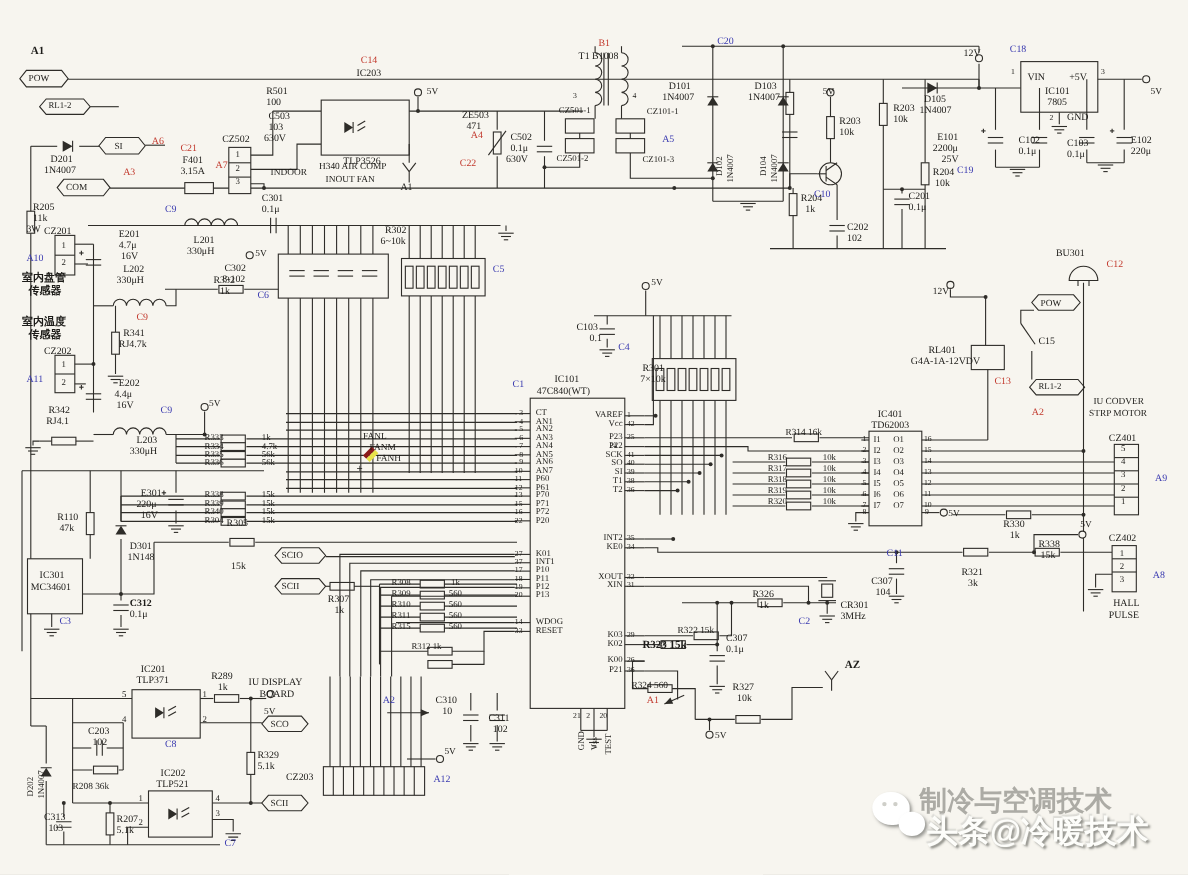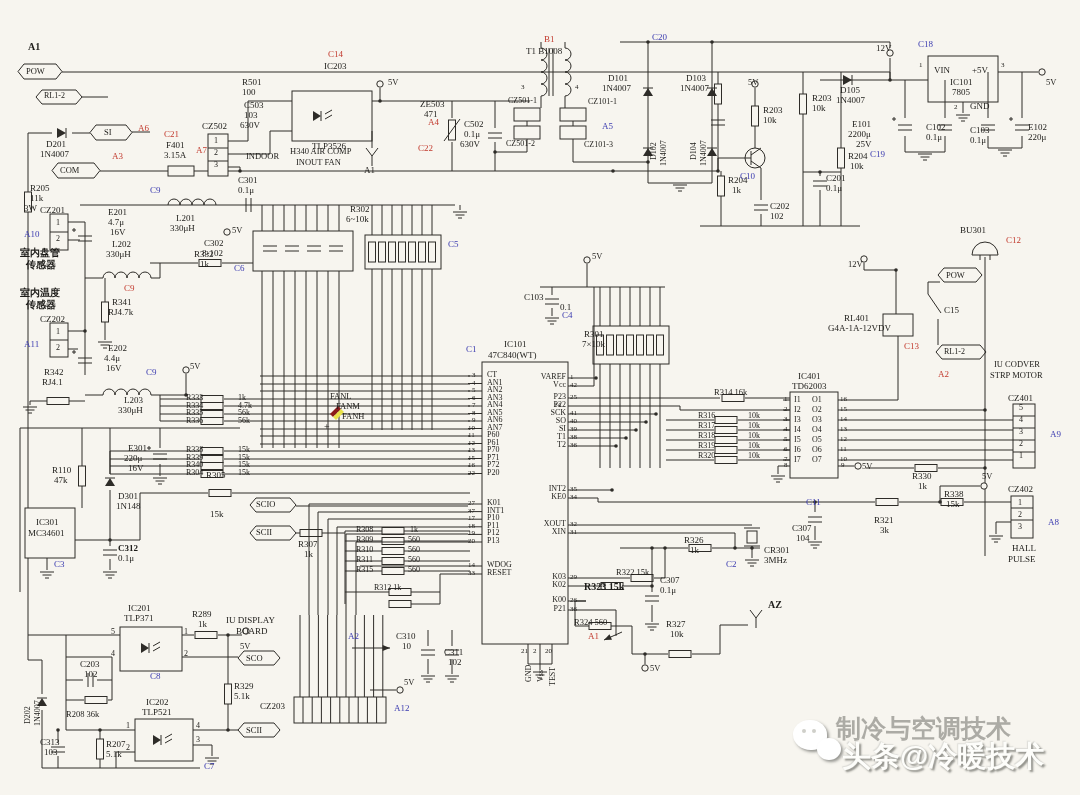--- a/index.html
+++ b/index.html
@@ -848,21 +848,21 @@
     <div class="lb" style="font-size: 9px; left: 238px; top: 186px;">0.1μ</div>
     <div class="lb" style="font-size: 9px; left: 350px; top: 205px;">R302</div>
     <div class="lb" style="font-size: 9px; left: 346px; top: 215px;">6~10k</div>
     <div class="lb" style="font-size: 9px; left: 204px; top: 239px;">C302</div>
     <div class="lb" style="font-size: 9px; left: 202px; top: 249px;">8-102</div>
     <div class="lb c-b" style="font-size: 9px; left: 448px; top: 240px;">C5</div>
     <div class="lb c-b" style="font-size: 9px; left: 466px; top: 345px;">C1</div>
     <div class="lb" style="font-size: 9px; left: 584px; top: 330px;">R301</div>
     <div class="lb" style="font-size: 9px; left: 582px; top: 340px;">7×10k</div>
     <div class="lb" style="font-size: 9px; left: 524px; top: 293px;">C103</div>
-    <div class="lb" style="font-size: 9px; left: 560px; top: 303px;">0.1</div>
+    <div class="lb" style="font-size: 9px; left: 536px; top: 303px;">0.1</div>
     <div class="lb c-b" style="font-size: 9px; left: 562px; top: 311px;">C4</div>
     <div class="lb" style="font-size: 8.5px; left: 592px; top: 252px;">5V</div>
     <div class="lb" style="font-size: 8.5px; left: 330px; top: 392px;">FANL</div>
     <div class="lb" style="font-size: 8.5px; left: 336px; top: 402px;">FANM</div>
     <div class="lb" style="font-size: 8.5px; left: 342px; top: 412px;">FANH</div>
     <div class="lb" style="font-size: 10px; left: 324px; top: 422px;">+</div>
     <div class="lb" style="font-size: 8px; left: 186px; top: 394px;">R333</div>
     <div class="lb" style="font-size: 8px; left: 238px; top: 394px;">1k</div>
     <div class="lb" style="font-size: 8px; left: 186px; top: 402px;">R334</div>
     <div class="lb" style="font-size: 8px; left: 238px; top: 402px;">4.7k</div>

